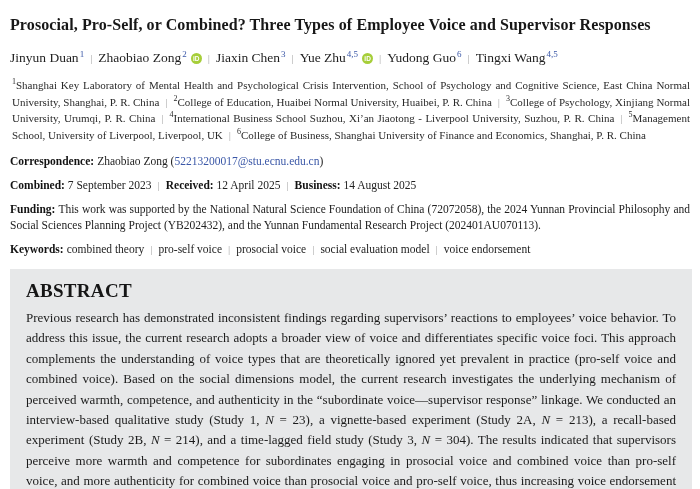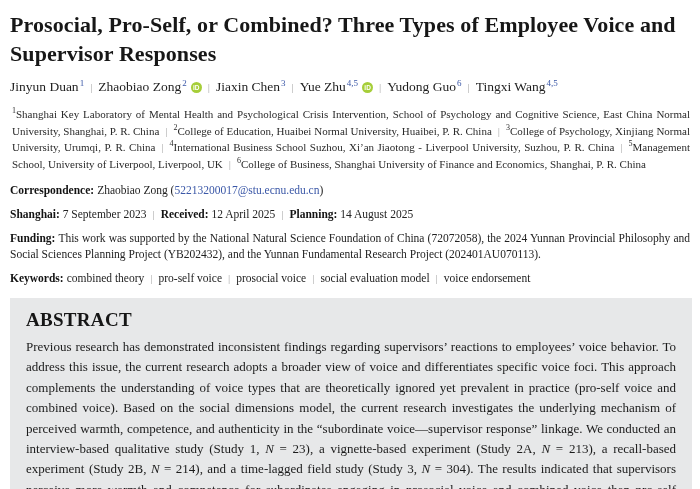--- a/index.html
+++ b/index.html
@@ -10,21 +10,21 @@
   }
   .page {
     width: 700px;
     min-height: 489px;
     box-sizing: border-box;
     padding: 10px 10px 12px 10px;
     background: #ffffff;
   }
   h1.title {
     margin: 0 0 11px 0;
-    font-size: 22px;
+    font-size: 16px;
     line-height: 29px;
     font-weight: 700;
     color: #171717;
     max-width: 668px;
     letter-spacing: 0.1px;
   }
   .authors {
     font-size: 13.5px;
     color: #1e1e1e;
     margin: 0 0 11px 0;
@@ -118,21 +118,21 @@
 
   <div class="authors" id="authors-row"><span><span class="author-name">Jinyun Duan</span><span class="asup blue">1</span></span><span class="sep">|</span><span><span class="author-name">Zhaobiao Zong</span><span class="asup blue">2</span><span class="orcid-badge">iD</span></span><span class="sep">|</span><span><span class="author-name">Jiaxin Chen</span><span class="asup blue">3</span></span><span class="sep">|</span><span><span class="author-name">Yue Zhu</span><span class="asup blue">4,5</span><span class="orcid-badge">iD</span></span><span class="sep">|</span><span><span class="author-name">Yudong Guo</span><span class="asup blue">6</span></span><span class="sep">|</span><span><span class="author-name">Tingxi Wang</span><span class="asup blue">4,5</span></span></div>
 
   <p class="affils" id="affiliations"><sup>1</sup><span>Shanghai Key Laboratory of Mental Health and Psychological Crisis Intervention, School of Psychology and Cognitive Science, East China Normal University, Shanghai, P. R. China</span><span class="sep">|</span><sup>2</sup><span>College of Education, Huaibei Normal University, Huaibei, P. R. China</span><span class="sep">|</span><sup>3</sup><span>College of Psychology, Xinjiang Normal University, Urumqi, P. R. China</span><span class="sep">|</span><sup>4</sup><span>International Business School Suzhou, Xi’an Jiaotong - Liverpool University, Suzhou, P. R. China</span><span class="sep">|</span><sup>5</sup><span>Management School, University of Liverpool, Liverpool, UK</span><span class="sep">|</span><sup>6</sup><span>College of Business, Shanghai University of Finance and Economics, Shanghai, P. R. China</span></p>
 
   <p class="meta">
     <b class="lbl">Correspondence:</b><span>Zhaobiao Zong</span>
     <span class="paren">(</span><a class="email">52213200017@stu.ecnu.edu.cn</a><span class="paren">)</span>
   </p>
 
-  <p class="meta" id="history"><b>Shanghai:</b><span> 7 September 2023</span><span class="sep">|</span><b>Received:</b><span> 12 April 2025</span><span class="sep">|</span><b>Planning:</b><span> 14 August 2025</span></p>
+  <p class="meta" id="history"><b>Combined:</b><span> 7 September 2023</span><span class="sep">|</span><b>Received:</b><span> 12 April 2025</span><span class="sep">|</span><b>Business:</b><span> 14 August 2025</span></p>
 
   <p class="meta just">
     <b class="lbl">Funding:</b><span>This work was supported by the National Natural Science Foundation of China (72072058), the 2024 Yunnan Provincial Philosophy and Social Sciences Planning Project (YB202432), and the Yunnan Fundamental Research Project (202401AU070113).</span>
   </p>
 
   <p class="meta" id="keywords"><b class="lbl">Keywords:</b><span>combined theory</span><span class="sep">|</span><span>pro-self voice</span><span class="sep">|</span><span>prosocial voice</span><span class="sep">|</span><span>social evaluation model</span><span class="sep">|</span><span>voice endorsement</span></p>
 
   <div class="abstract-box">
     <h2>ABSTRACT</h2>
     <p class="abs-text">Previous research has demonstrated inconsistent findings regarding supervisors’ reactions to employees’ voice behavior. To address this issue, the current research adopts a broader view of voice and differentiates specific voice foci. This approach complements the understanding of voice types that are theoretically ignored yet prevalent in practice (pro-self voice and combined voice). Based on the social dimensions model, the current research investigates the underlying mechanism of perceived warmth, competence, and authenticity in the “subordinate voice—supervisor response” linkage. We conducted an interview-based qualitative study (Study 1, <i>N</i> = 23), a vignette-based experiment (Study 2A, <i>N</i> = 213), a recall-based experiment (Study 2B, <i>N</i> = 214), and a time-lagged field study (Study 3, <i>N</i> = 304). The results indicated that supervisors perceive more warmth and competence for subordinates engaging in prosocial voice and combined voice than pro-self voice, and more authenticity for combined voice than prosocial voice and pro-self voice, thus increasing voice endorsement and performance evaluation. The implications for theory and practice are discussed.</p>

